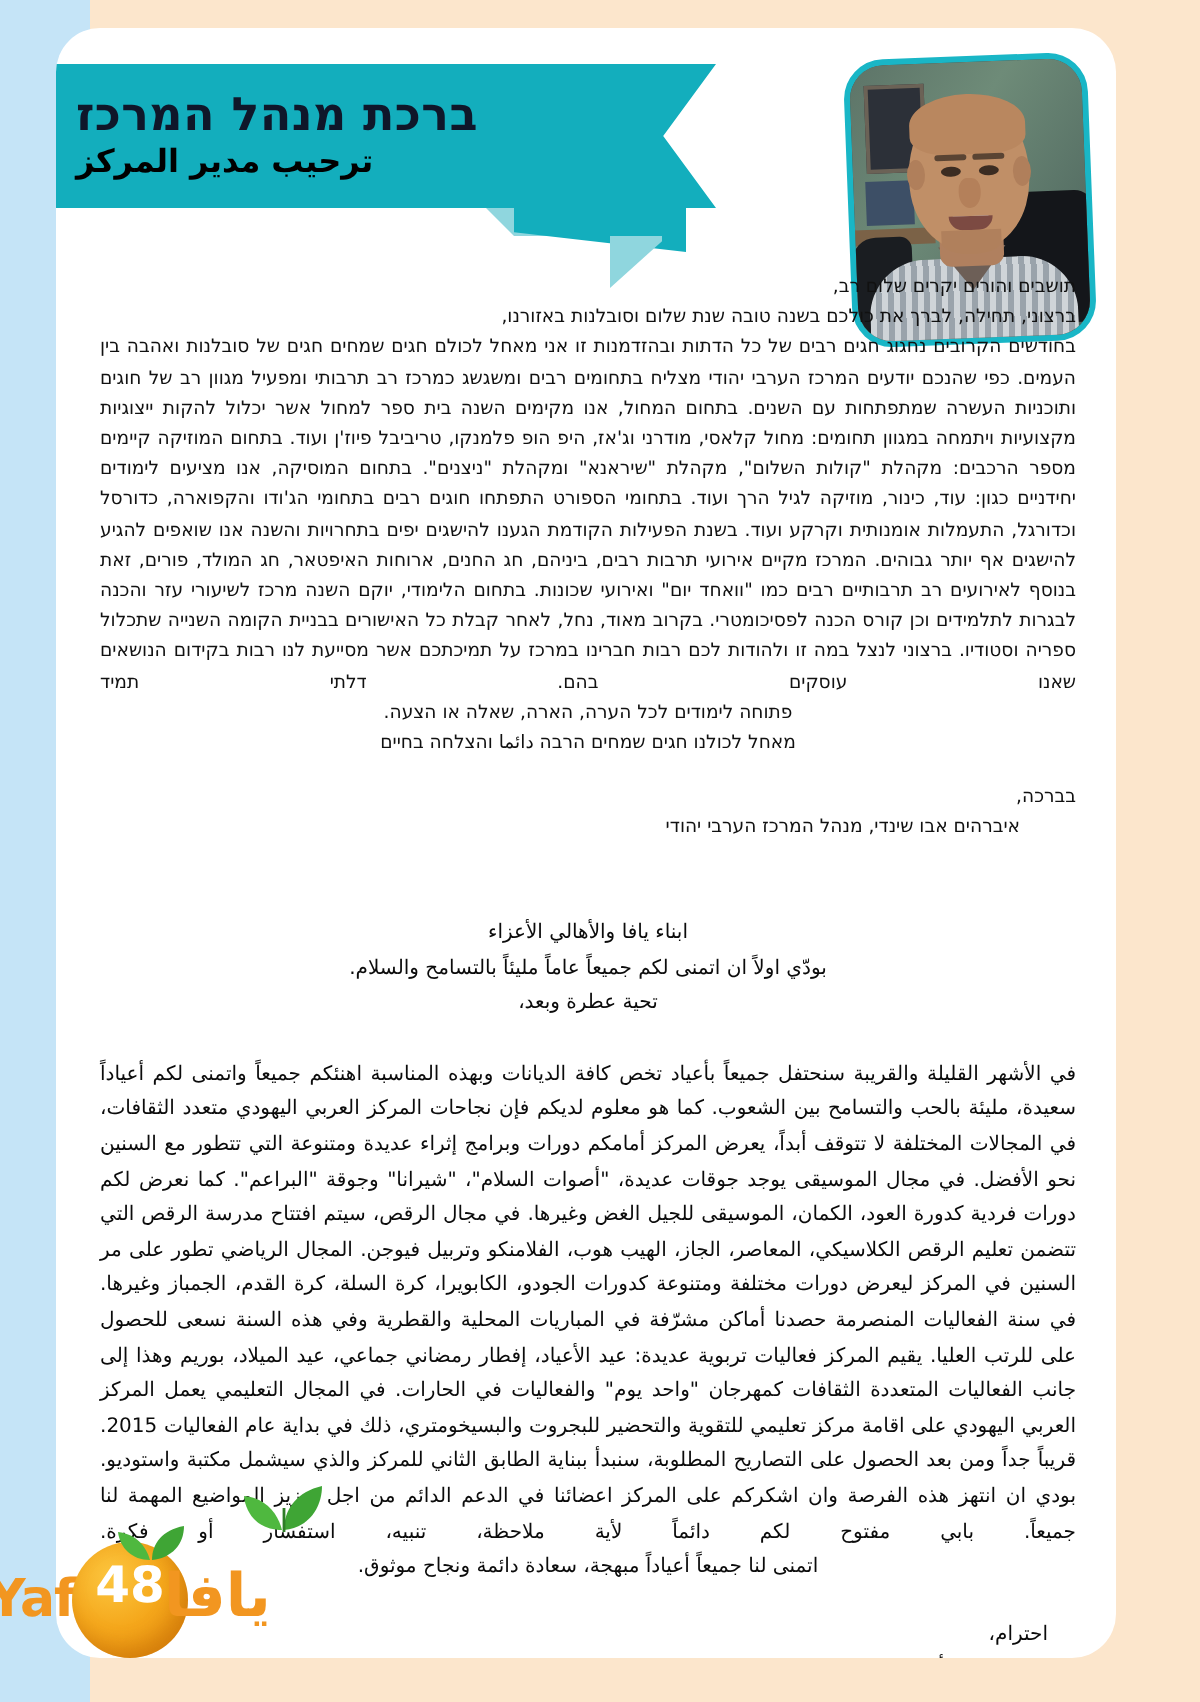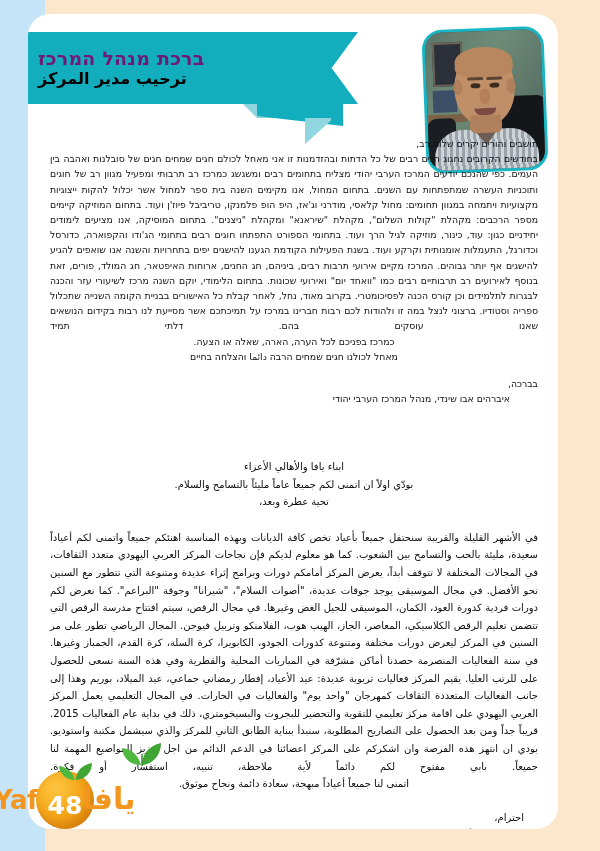--- a/index.html
+++ b/index.html
@@ -54,22 +54,22 @@
     background: #13aebd;
     clip-path: polygon(0 0, 100% 0, 92% 50%, 100% 100%, 0 100%);
     display: flex;
     flex-direction: column;
     align-items: flex-end;
     justify-content: center;
     box-sizing: border-box;
     padding: 4px 30px 4px 10px;
   }
   .ribbon-title-he {
-    color: #701a75;
-    font-size: 19px;
+    color: #0f172a;
+    font-size: 23px;
     font-weight: bold;
     line-height: 1.12;
     letter-spacing: .2px;
     direction: rtl;
   }
   .ribbon-title-ar {
     color: #000000;
     font-size: 16px;
     font-weight: bold;
     line-height: 1.2;
@@ -364,21 +364,21 @@
   .orange-fruit {
     position: absolute;
     left: 58px; top: 8px;
     width: 58px; height: 58px;
     border-radius: 50%;
     background: radial-gradient(circle at 34% 30%, #fcc63f 0%, #f5a81c 45%, #e58708 100%);
     box-shadow: inset -4px -5px 10px rgba(170,85,0,.35);
   }
   .orange-num {
     position: absolute;
-    left: 58px; top: 13px;
+    left: 58px; top: 0;
     width: 58px; height: 58px;
     display: flex;
     align-items: center;
     justify-content: center;
     font-size: 25px;
     font-weight: bold;
     color: #ffffff;
     direction: ltr;
   }
   .orange-leaf {
@@ -434,22 +434,23 @@
       <div class="p-eye-r"></div>
       <div class="p-nose"></div>
       <div class="p-teeth"></div>
       <div class="p-mouth"></div>
       <div class="p-chin"></div>
     </div>
   </div>
 
   <div class="hebrew-block">
     <div class="he-line-1">תושבים והורים יקרים שלום רב,</div>
+    <div class="he-line-2">ברצוני, תחילה, לברך את כולכם בשנה טובה שנת שלום וסובלנות באזורנו,</div>
     <div class="he-para">בחודשים          הקרובים נחגוג חגים רבים של כל הדתות ובהזדמנות זו אני מאחל לכולם חגים שמחים חגים של סובלנות ואהבה בין העמים. כפי שהנכם יודעים המרכז הערבי יהודי מצליח בתחומים רבים ומשגשג כמרכז רב תרבותי ומפעיל מגוון רב של חוגים ותוכניות העשרה שמתפתחות עם השנים. בתחום המחול, אנו מקימים השנה בית ספר למחול  אשר יכלול להקות ייצוגיות מקצועיות ויתמחה במגוון תחומים: מחול קלאסי, מודרני וג'אז, היפ הופ פלמנקו, טריביבל פיוז'ן ועוד. בתחום המוזיקה קיימים מספר הרכבים: מקהלת "קולות השלום", מקהלת "שיראנא" ומקהלת "ניצנים". בתחום המוסיקה, אנו מציעים לימודים יחידניים כגון: עוד, כינור, מוזיקה לגיל הרך ועוד. בתחומי הספורט התפתחו חוגים רבים בתחומי הג'ודו והקפוארה, כדורסל וכדורגל, התעמלות אומנותית וקרקע ועוד. בשנת הפעילות הקודמת הגענו להישגים יפים בתחרויות והשנה אנו שואפים להגיע להישגים אף יותר גבוהים. המרכז מקיים אירועי תרבות רבים, ביניהם, חג החנים, ארוחות האיפטאר, חג המולד, פורים, זאת בנוסף לאירועים רב תרבותיים רבים כמו "וואחד יום" ואירועי שכונות. בתחום הלימודי, יוקם השנה מרכז לשיעורי עזר והכנה לבגרות לתלמידים וכן קורס הכנה לפסיכומטרי. בקרוב מאוד, נחל, לאחר קבלת כל האישורים בבניית הקומה השנייה שתכלול ספריה וסטודיו. ברצוני לנצל במה זו ולהודות לכם רבות חברינו במרכז על תמיכתכם אשר מסייעת לנו רבות בקידום הנושאים שאנו עוסקים בהם. דלתי תמיד</div>
-    <div class="he-para-last">כמרכז בפניכם לכל הערה, הארה, שאלה או הצעה.</div>
+    <div class="he-para-last">פתוחה לימודים לכל הערה, הארה, שאלה או הצעה.</div>
     <div class="he-para-last">מאחל לכולנו חגים שמחים הרבה دائما והצלחה בחיים</div>
     <div class="he-signoff">בברכה,</div>
     <div class="he-signoff-name">איברהים אבו שינדי, מנהל המרכז הערבי יהודי</div>
   </div>
 
   <div class="arabic-block">
     <div class="ar-greet">ابناء يافا والأهالي الأعزاء</div>
     <div class="ar-greet">بودّي اولاً ان اتمنى لكم جميعاً عاماً مليئاً بالتسامح والسلام.</div>
     <div class="ar-greet">تحية عطرة وبعد،</div>
     <div class="ar-para">في الأشهر القليلة والقريبة سنحتفل جميعاً بأعياد تخص كافة الديانات وبهذه المناسبة اهنئكم جميعاً واتمنى لكم أعياداً سعيدة، مليئة بالحب والتسامح بين الشعوب. كما هو معلوم لديكم فإن نجاحات المركز العربي اليهودي متعدد الثقافات، في المجالات المختلفة لا تتوقف أبداً، يعرض المركز أمامكم دورات وبرامج إثراء عديدة ومتنوعة التي تتطور مع السنين نحو الأفضل. في مجال الموسيقى يوجد جوقات عديدة، "أصوات السلام"، "شيرانا" وجوقة "البراعم". كما نعرض لكم دورات فردية كدورة العود، الكمان، الموسيقى للجيل الغض وغيرها. في مجال الرقص، سيتم افتتاح مدرسة الرقص التي تتضمن تعليم الرقص الكلاسيكي، المعاصر، الجاز، الهيب هوب، الفلامنكو وتربيل فيوجن. المجال الرياضي تطور على مر السنين في المركز ليعرض دورات مختلفة ومتنوعة كدورات الجودو، الكابويرا، كرة السلة، كرة القدم، الجمباز وغيرها. في سنة الفعاليات المنصرمة حصدنا أماكن مشرّفة في المباريات المحلية والقطرية وفي هذه السنة نسعى للحصول على للرتب العليا. يقيم المركز فعاليات تربوية عديدة: عيد الأعياد، إفطار رمضاني جماعي، عيد الميلاد، بوريم وهذا إلى جانب الفعاليات المتعددة الثقافات كمهرجان "واحد يوم" والفعاليات في الحارات. في المجال التعليمي يعمل المركز العربي اليهودي على اقامة مركز تعليمي للتقوية والتحضير للبجروت والبسيخومتري، ذلك في بداية عام الفعاليات 2015. قريباً جداً ومن بعد الحصول على التصاريح المطلوبة، سنبدأ ببناية الطابق الثاني للمركز والذي سيشمل مكتبة واستوديو. بودي ان انتهز هذه الفرصة وان اشكركم على المركز اعضائنا في الدعم الدائم من اجل تعزيز المواضيع المهمة لنا جميعاً. بابي مفتوح لكم دائماً لأية ملاحظة، تنبيه، استفسار أو فكرة.</div>

